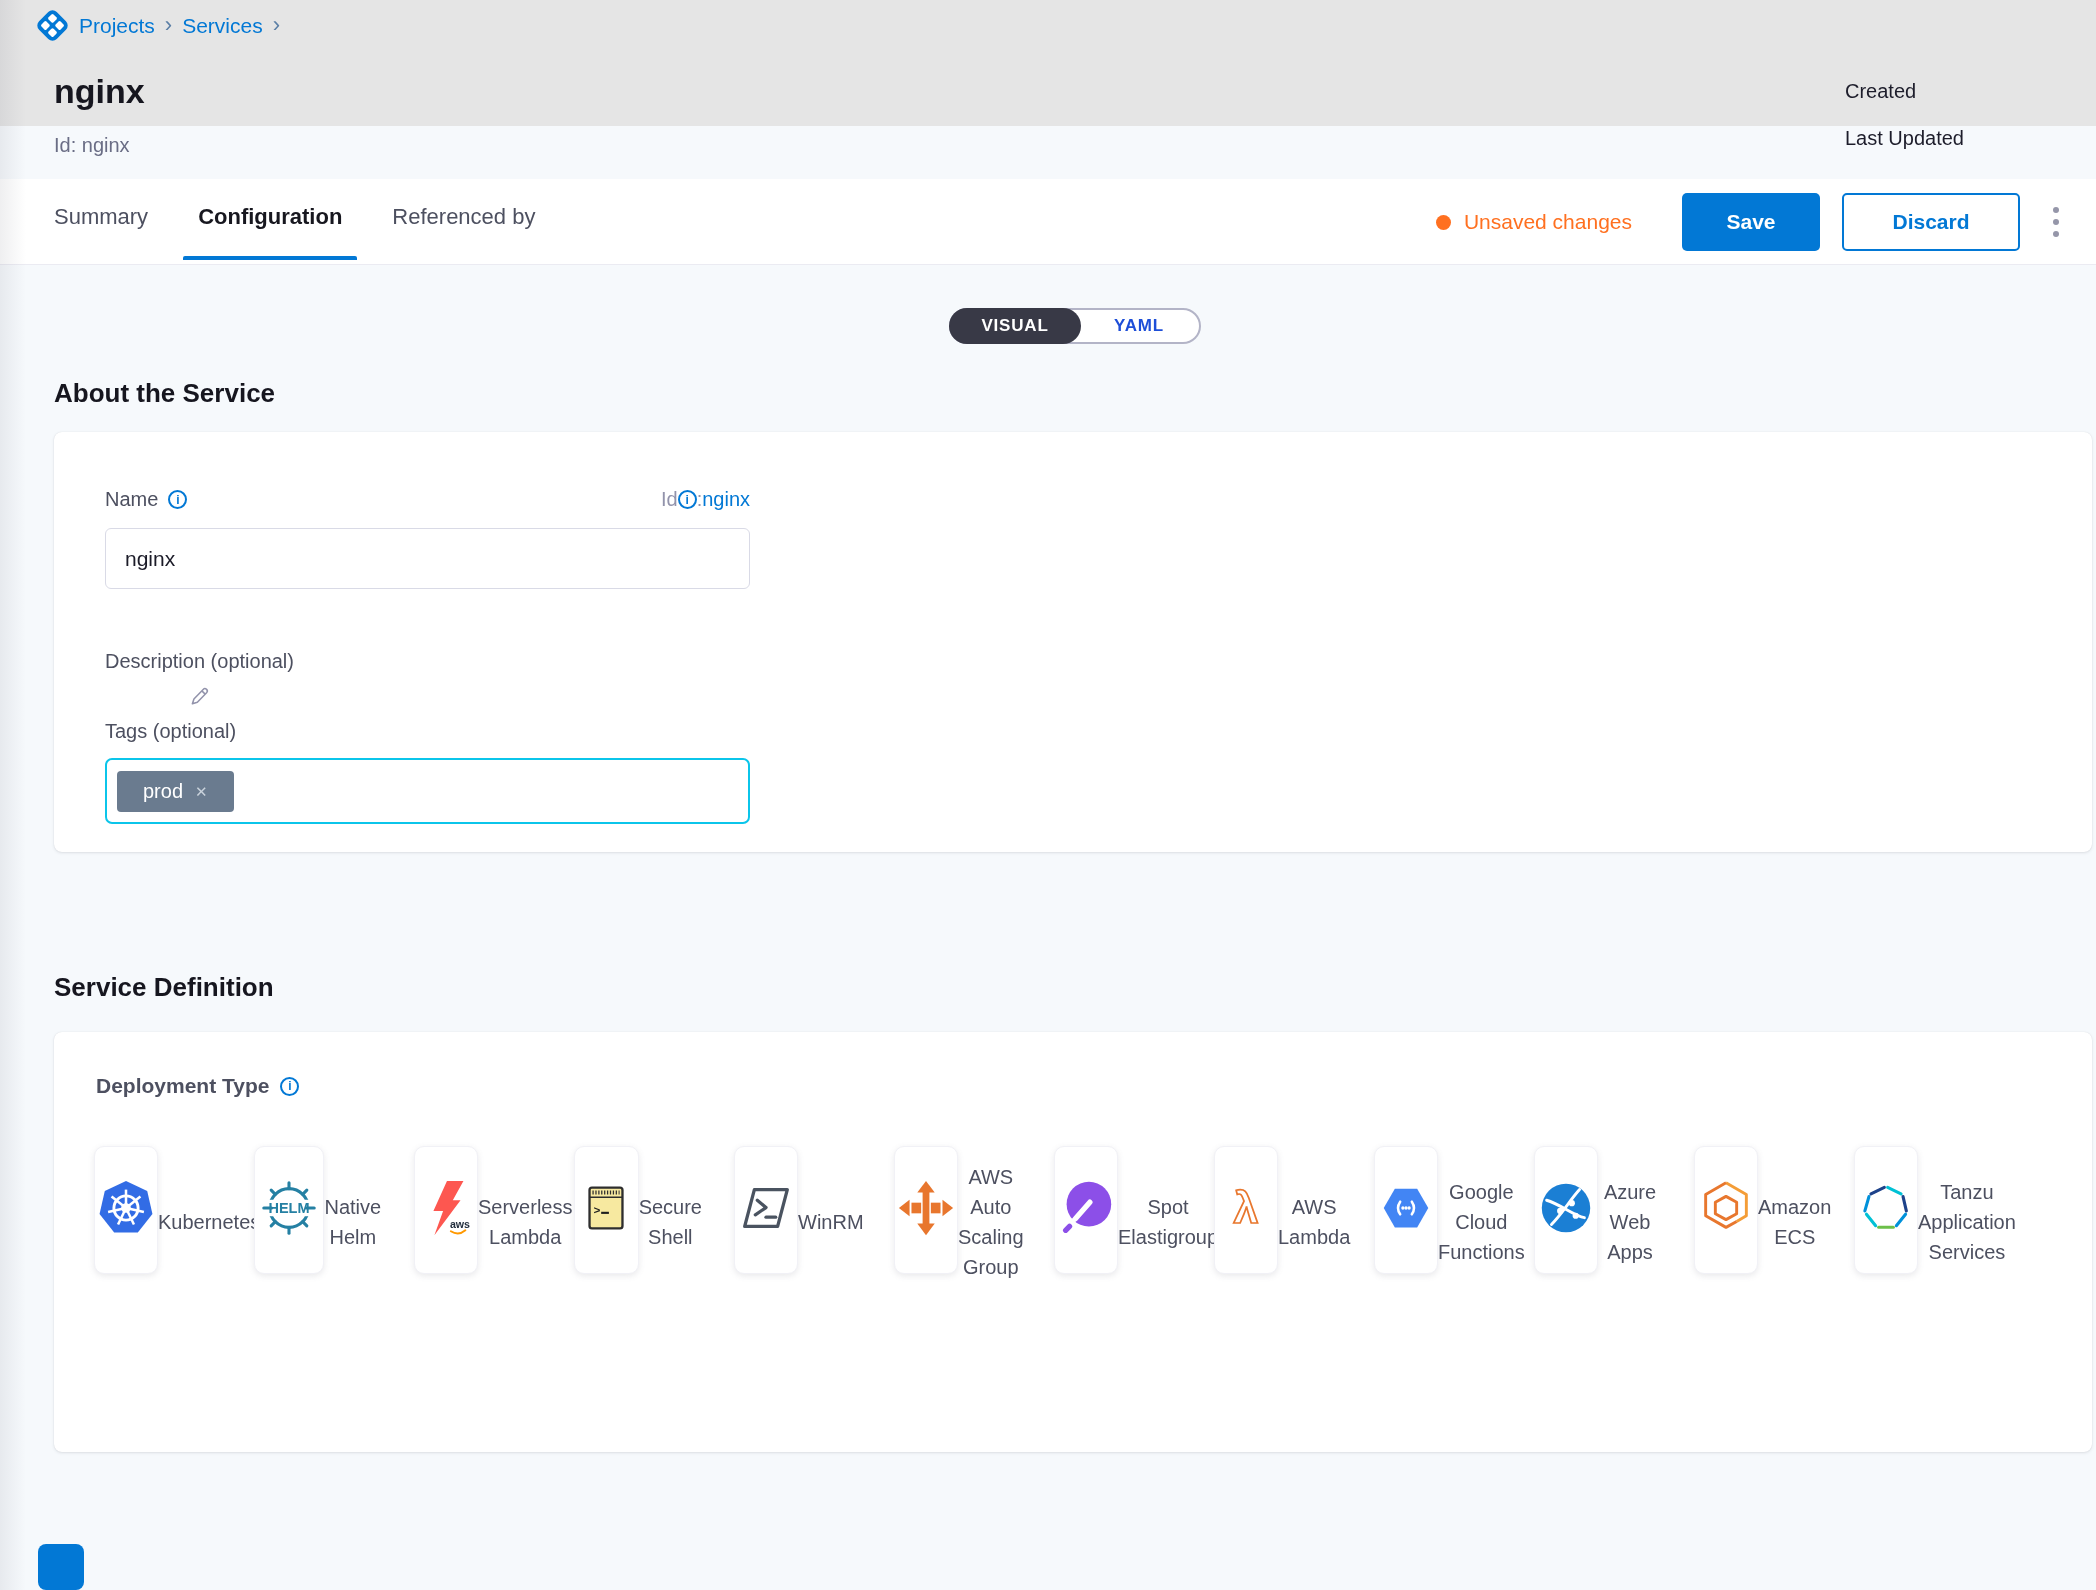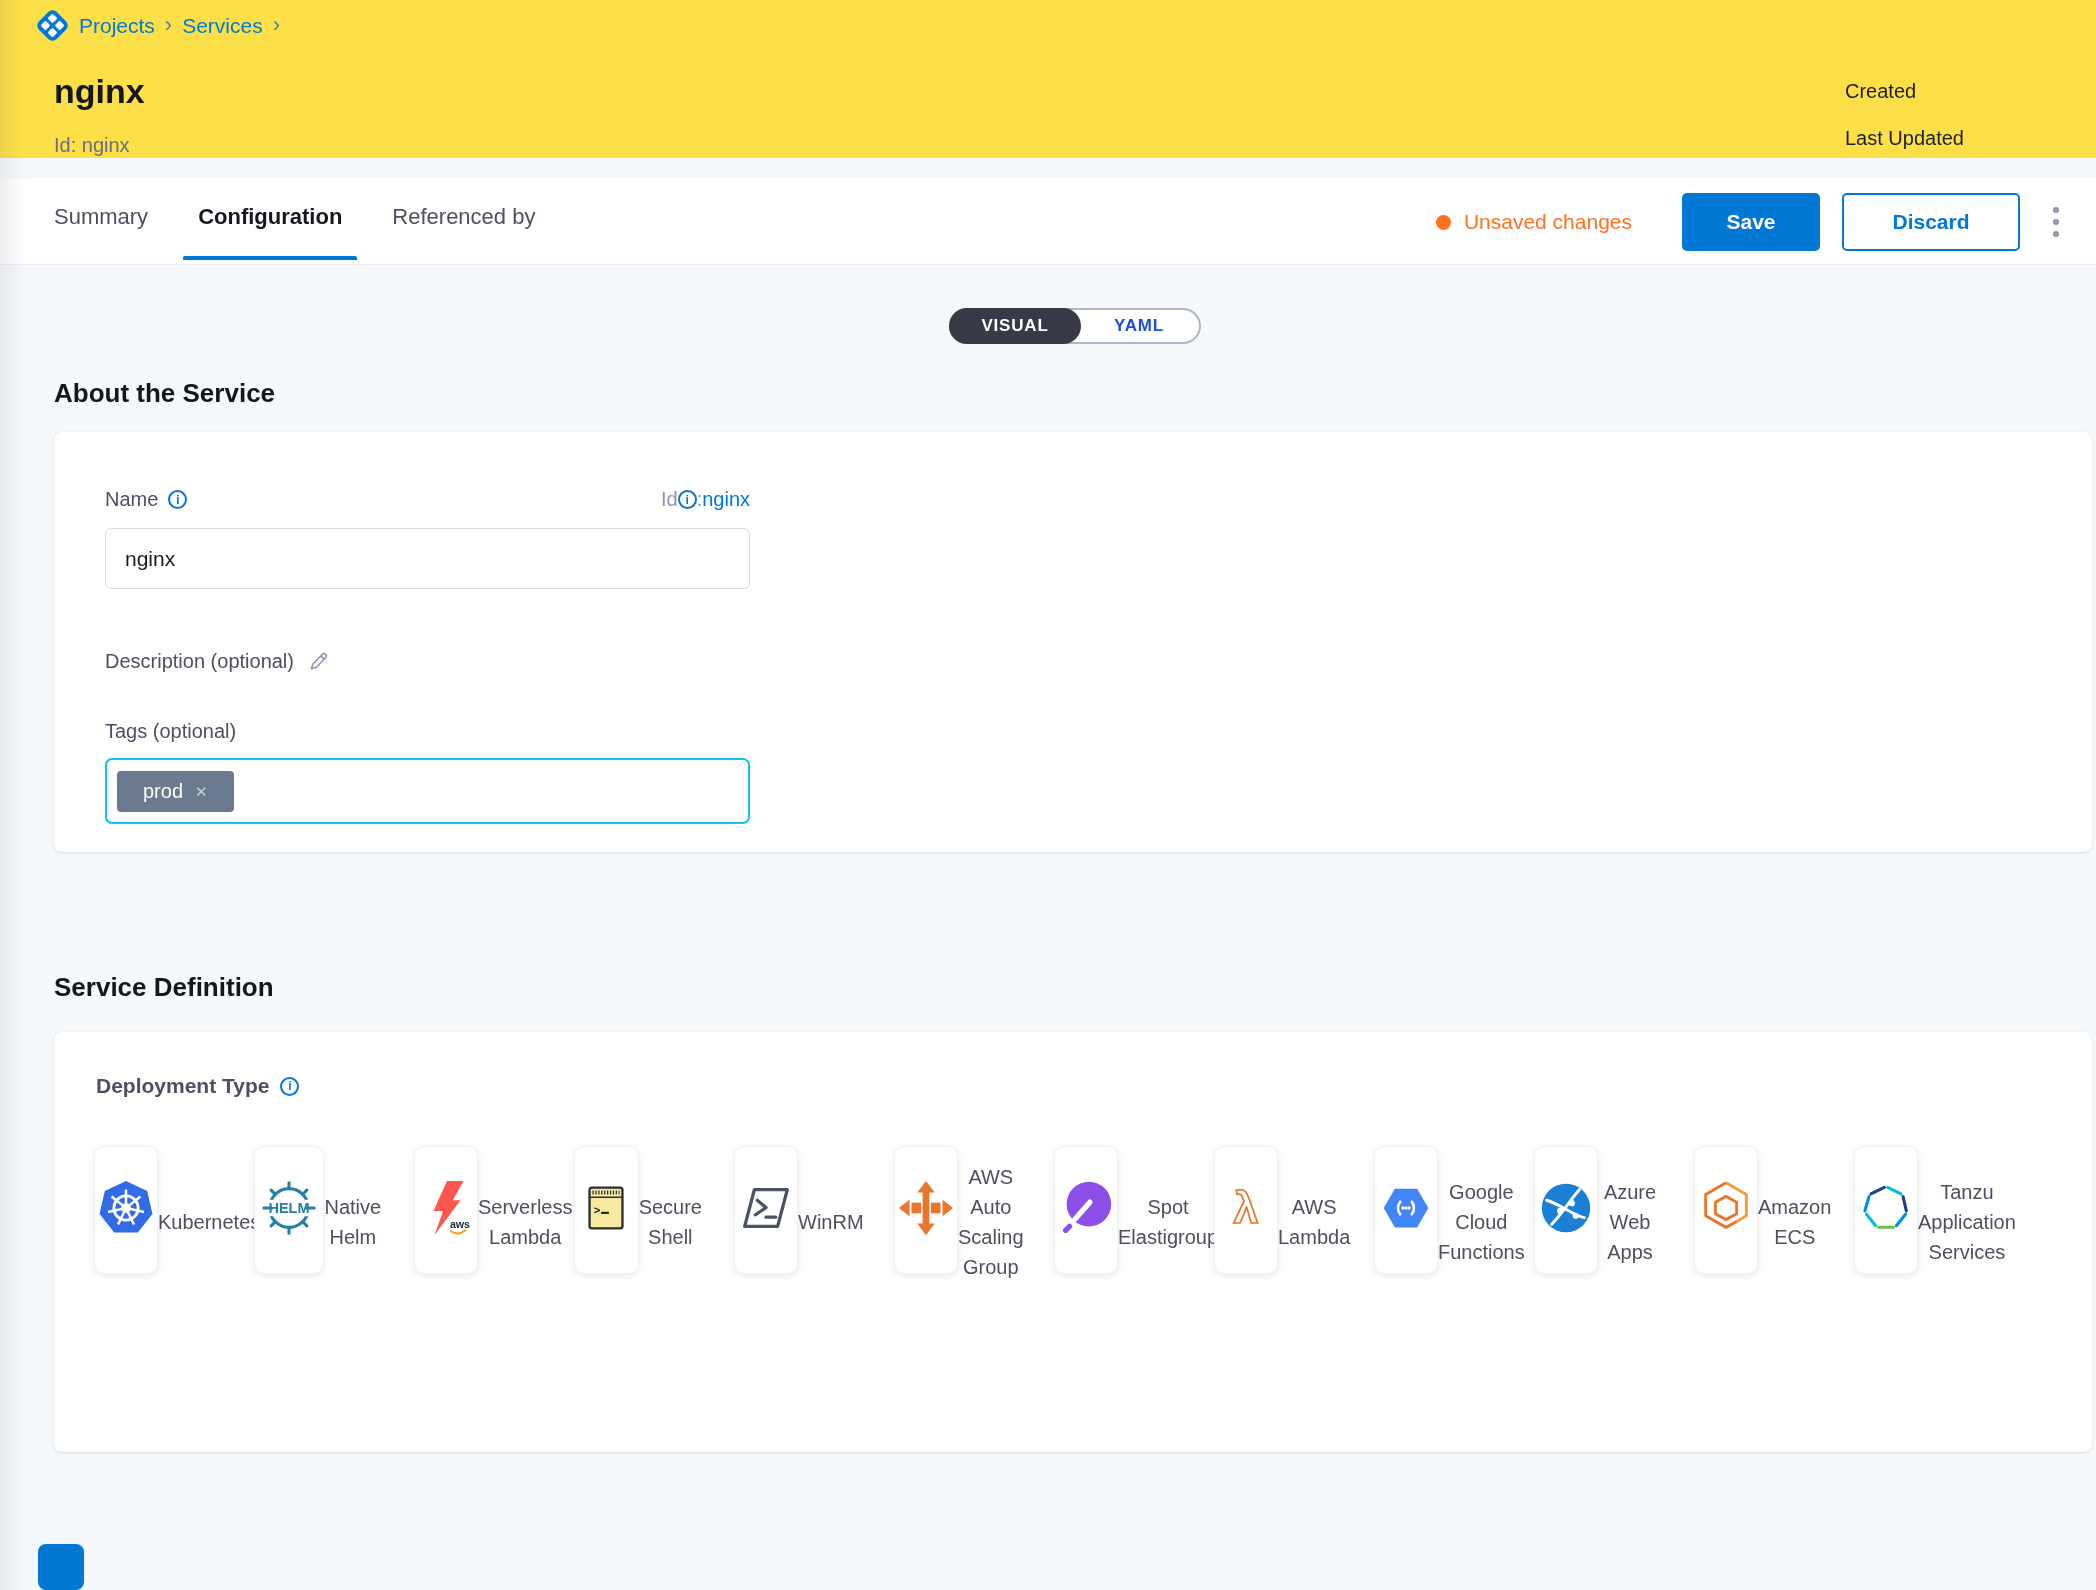--- a/index.html
+++ b/index.html
@@ -5,21 +5,21 @@
   * { margin:0; padding:0; box-sizing:border-box; }
   html,body { width:2096px; height:1590px; }
   body {
     position:relative;
     font-family:"Liberation Sans", sans-serif;
     background:#f6f9fc;
     overflow:hidden;
     color:#1b1b28;
   }
   
-  .header { position:absolute; left:0; top:0; width:2096px; height:158px; background:#fde047; }
+  .header { position:absolute; left:0; top:0; width:2096px; height:126px; background:#e5e5e5; }
   .breadcrumb { position:absolute; left:40px; top:13px; display:flex; align-items:center; gap:10px; }
   .hlogo { width:25px; height:25px; background:#0278d5; border-radius:6px; transform:rotate(45deg);
     display:grid; grid-template-columns:7px 7px; grid-template-rows:7px 7px; gap:3px; place-content:center; margin-right:4px; }
   .hlogo i { background:#fff; border-radius:1.5px; display:block; }
   .crumb { color:#0278d5; font-size:21px; cursor:pointer; }
   .chev { color:#5b7fa6; font-size:22px; line-height:1; padding-bottom:2px; }
   .page-title { position:absolute; left:54px; top:72px; font-size:34px; font-weight:600; color:#16161f; }
   .page-id { position:absolute; left:54px; top:134px; font-size:20px; color:#6a6d85; }
   .meta-created { position:absolute; left:1845px; top:80px; font-size:20px; color:#1d1d2b; }
   .meta-updated { position:absolute; left:1845px; top:127px; font-size:20px; color:#1d1d2b; }
@@ -56,21 +56,21 @@
 
   .row-name { position:absolute; left:51px; top:56px; width:645px; display:flex; justify-content:space-between; align-items:center; }
   .field-label { font-size:20px; font-weight:500; color:#4d5060; display:flex; align-items:center; gap:10px; }
   .info { display:inline-flex; align-items:center; justify-content:center; width:19px; height:19px;
     border:2px solid #0278d5; border-radius:50%; color:#0278d5; font-size:12px; font-weight:700; cursor:pointer; }
   .id-row { font-size:20px; display:flex; align-items:center; }
   .id-gray { color:#9293ab; }
   .id-blue { color:#0278d5; }
   .name-input { position:absolute; left:51px; top:96px; width:645px; height:61px; border:1px solid #d9dae6;
     border-radius:6px; font-size:21px; color:#1b1b28; padding-left:19px; font-family:inherit; background:#fff; }
-  .desc-row { position:absolute; left:51px; top:218px; display:flex; align-items:center; gap:13px; }
+  .desc-row { position:absolute; left:51px; top:218px; display:flex; align-items:center; gap:13px;flex-direction:column; }
   .pencil { cursor:pointer; display:flex; }
   .tags-label { position:absolute; left:51px; top:288px; }
   .tags-input { position:absolute; left:51px; top:326px; width:645px; height:66px; border:2px solid #0bc5ea;
     border-radius:7px; display:flex; align-items:center; padding:0 10px; background:#fff; cursor:text; }
   .chip { background:#6a7b8f; color:#fff; border-radius:4px; font-size:20px; padding:9px 26px;
     display:flex; align-items:center; gap:12px; }
   .chip .x { color:#c9d2db; font-size:15px; cursor:pointer; line-height:1; }
 
   .deploy-label { position:absolute; left:42px; top:42px; font-size:21px; font-weight:600; color:#4d5060; display:flex; align-items:center; gap:11px; }
   .type-grid { position:absolute; left:40px; top:106px; display:flex; gap:32px; }

